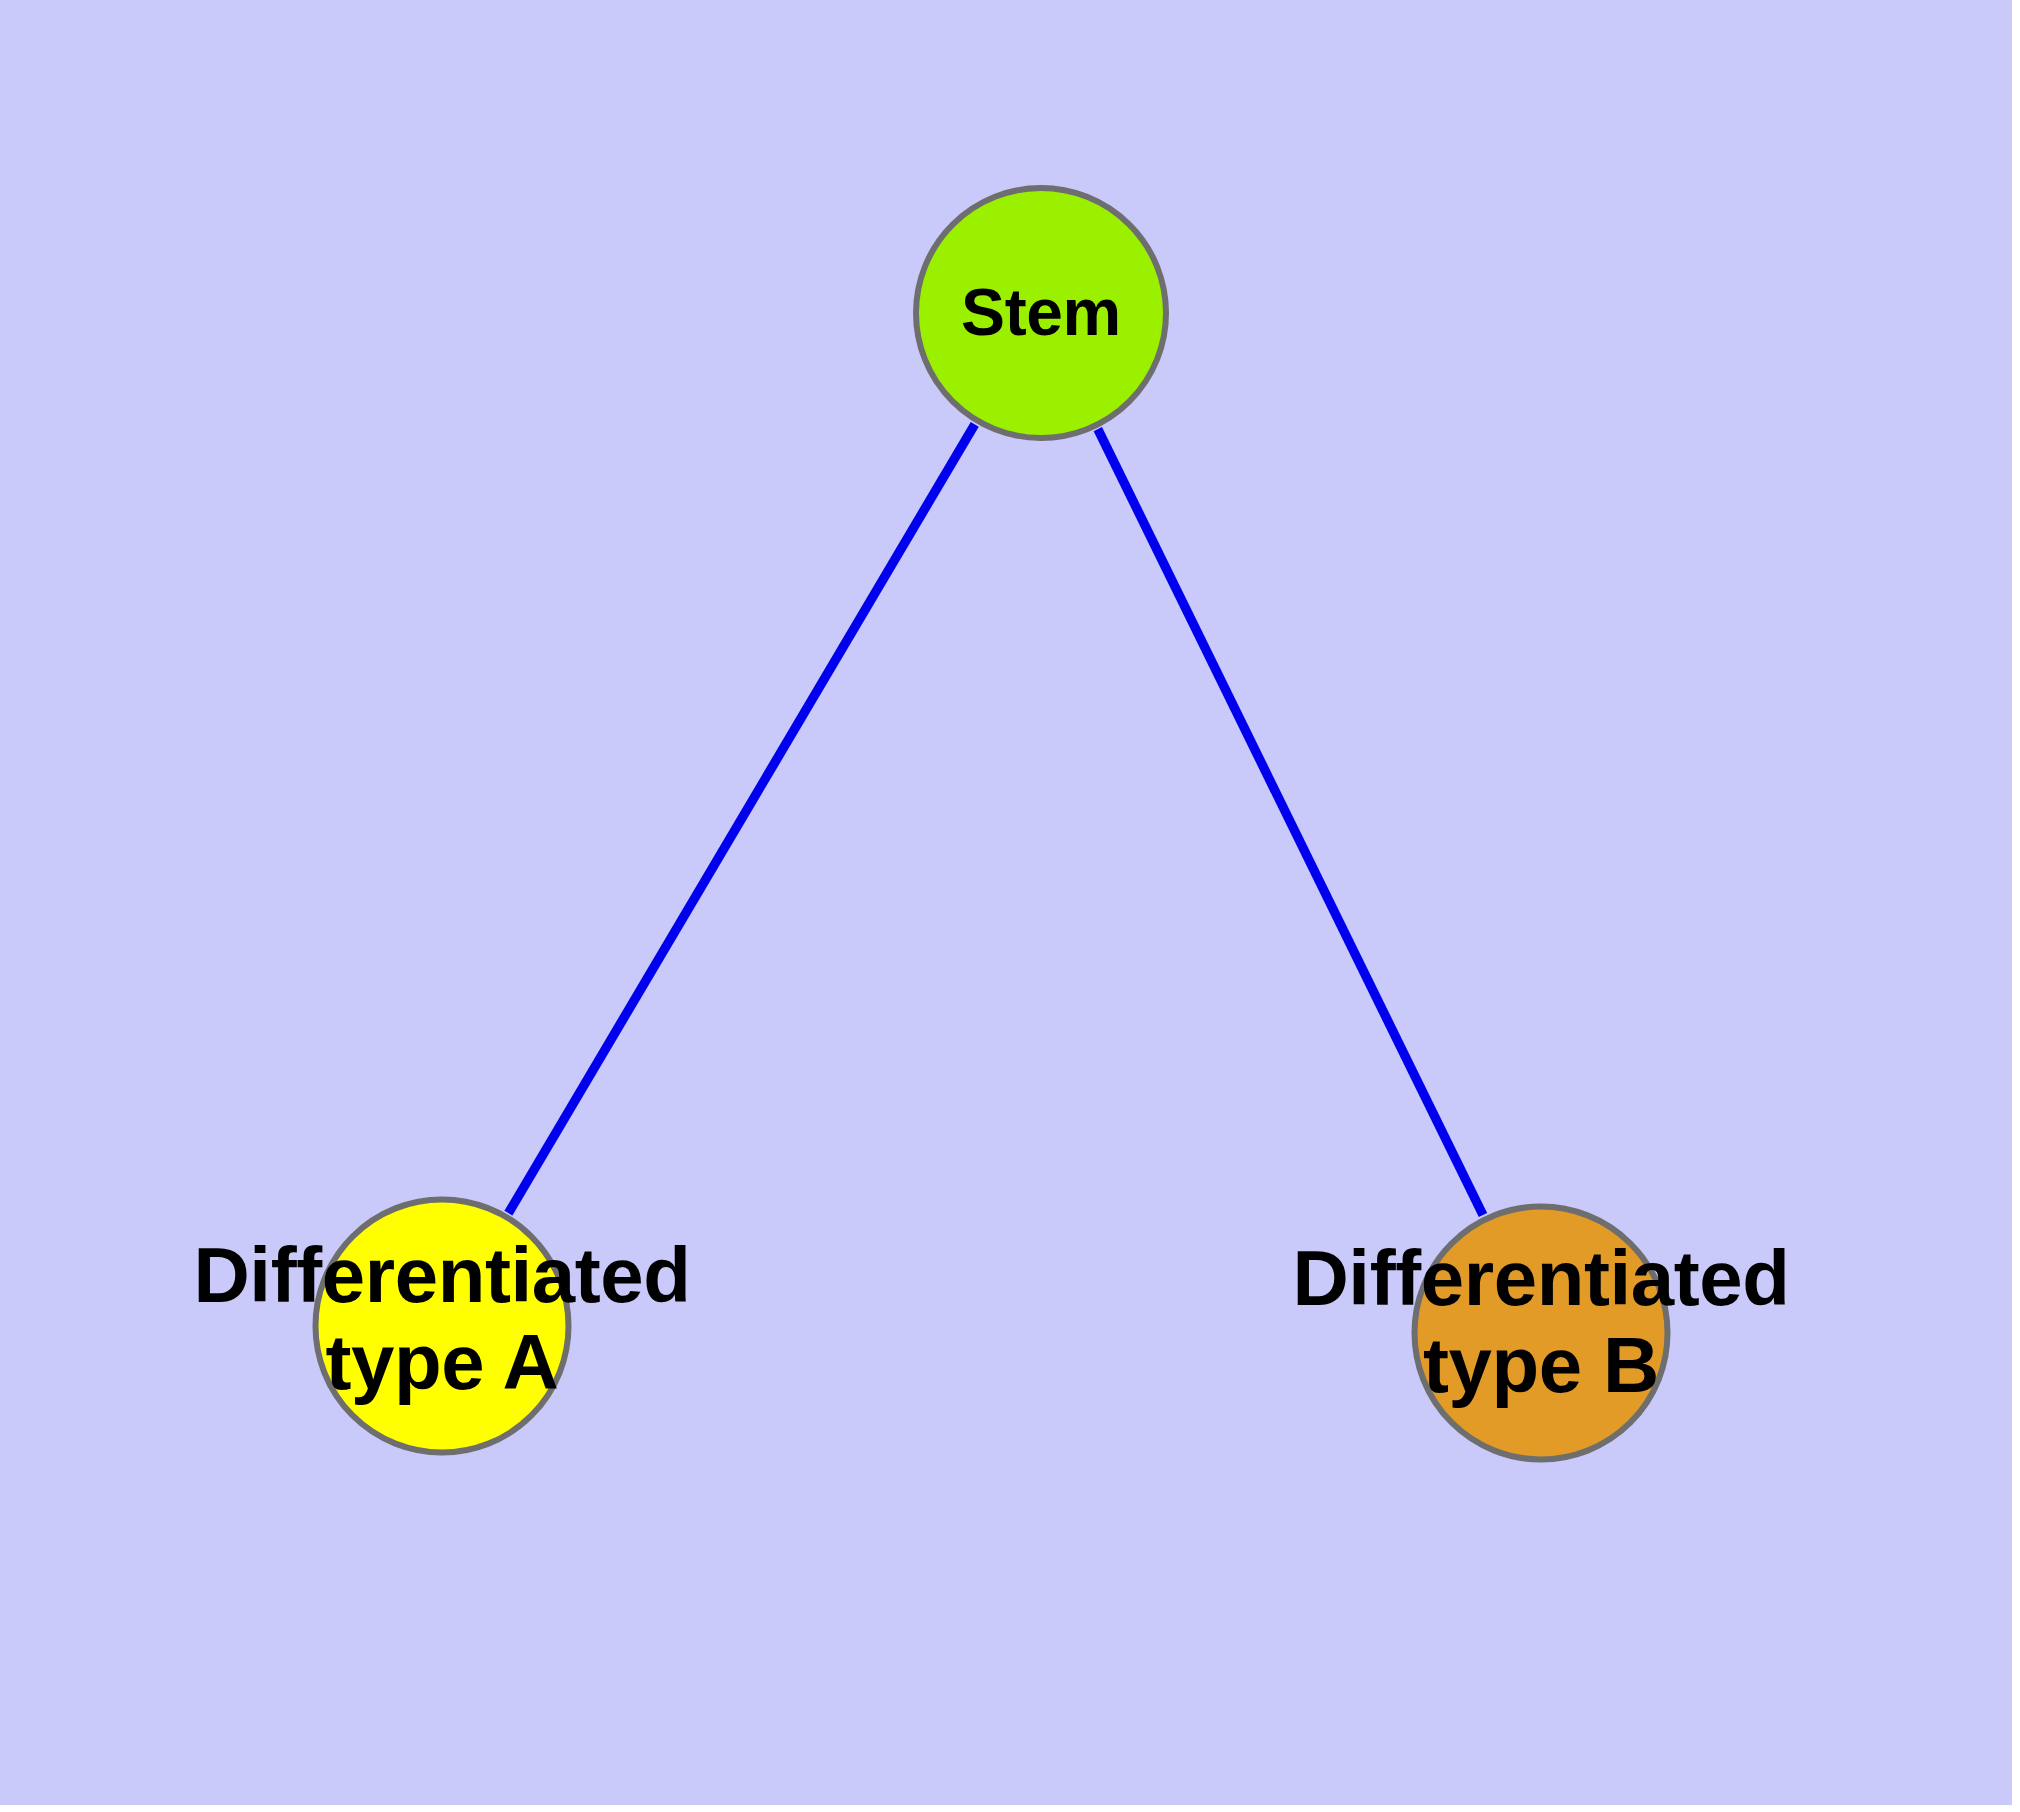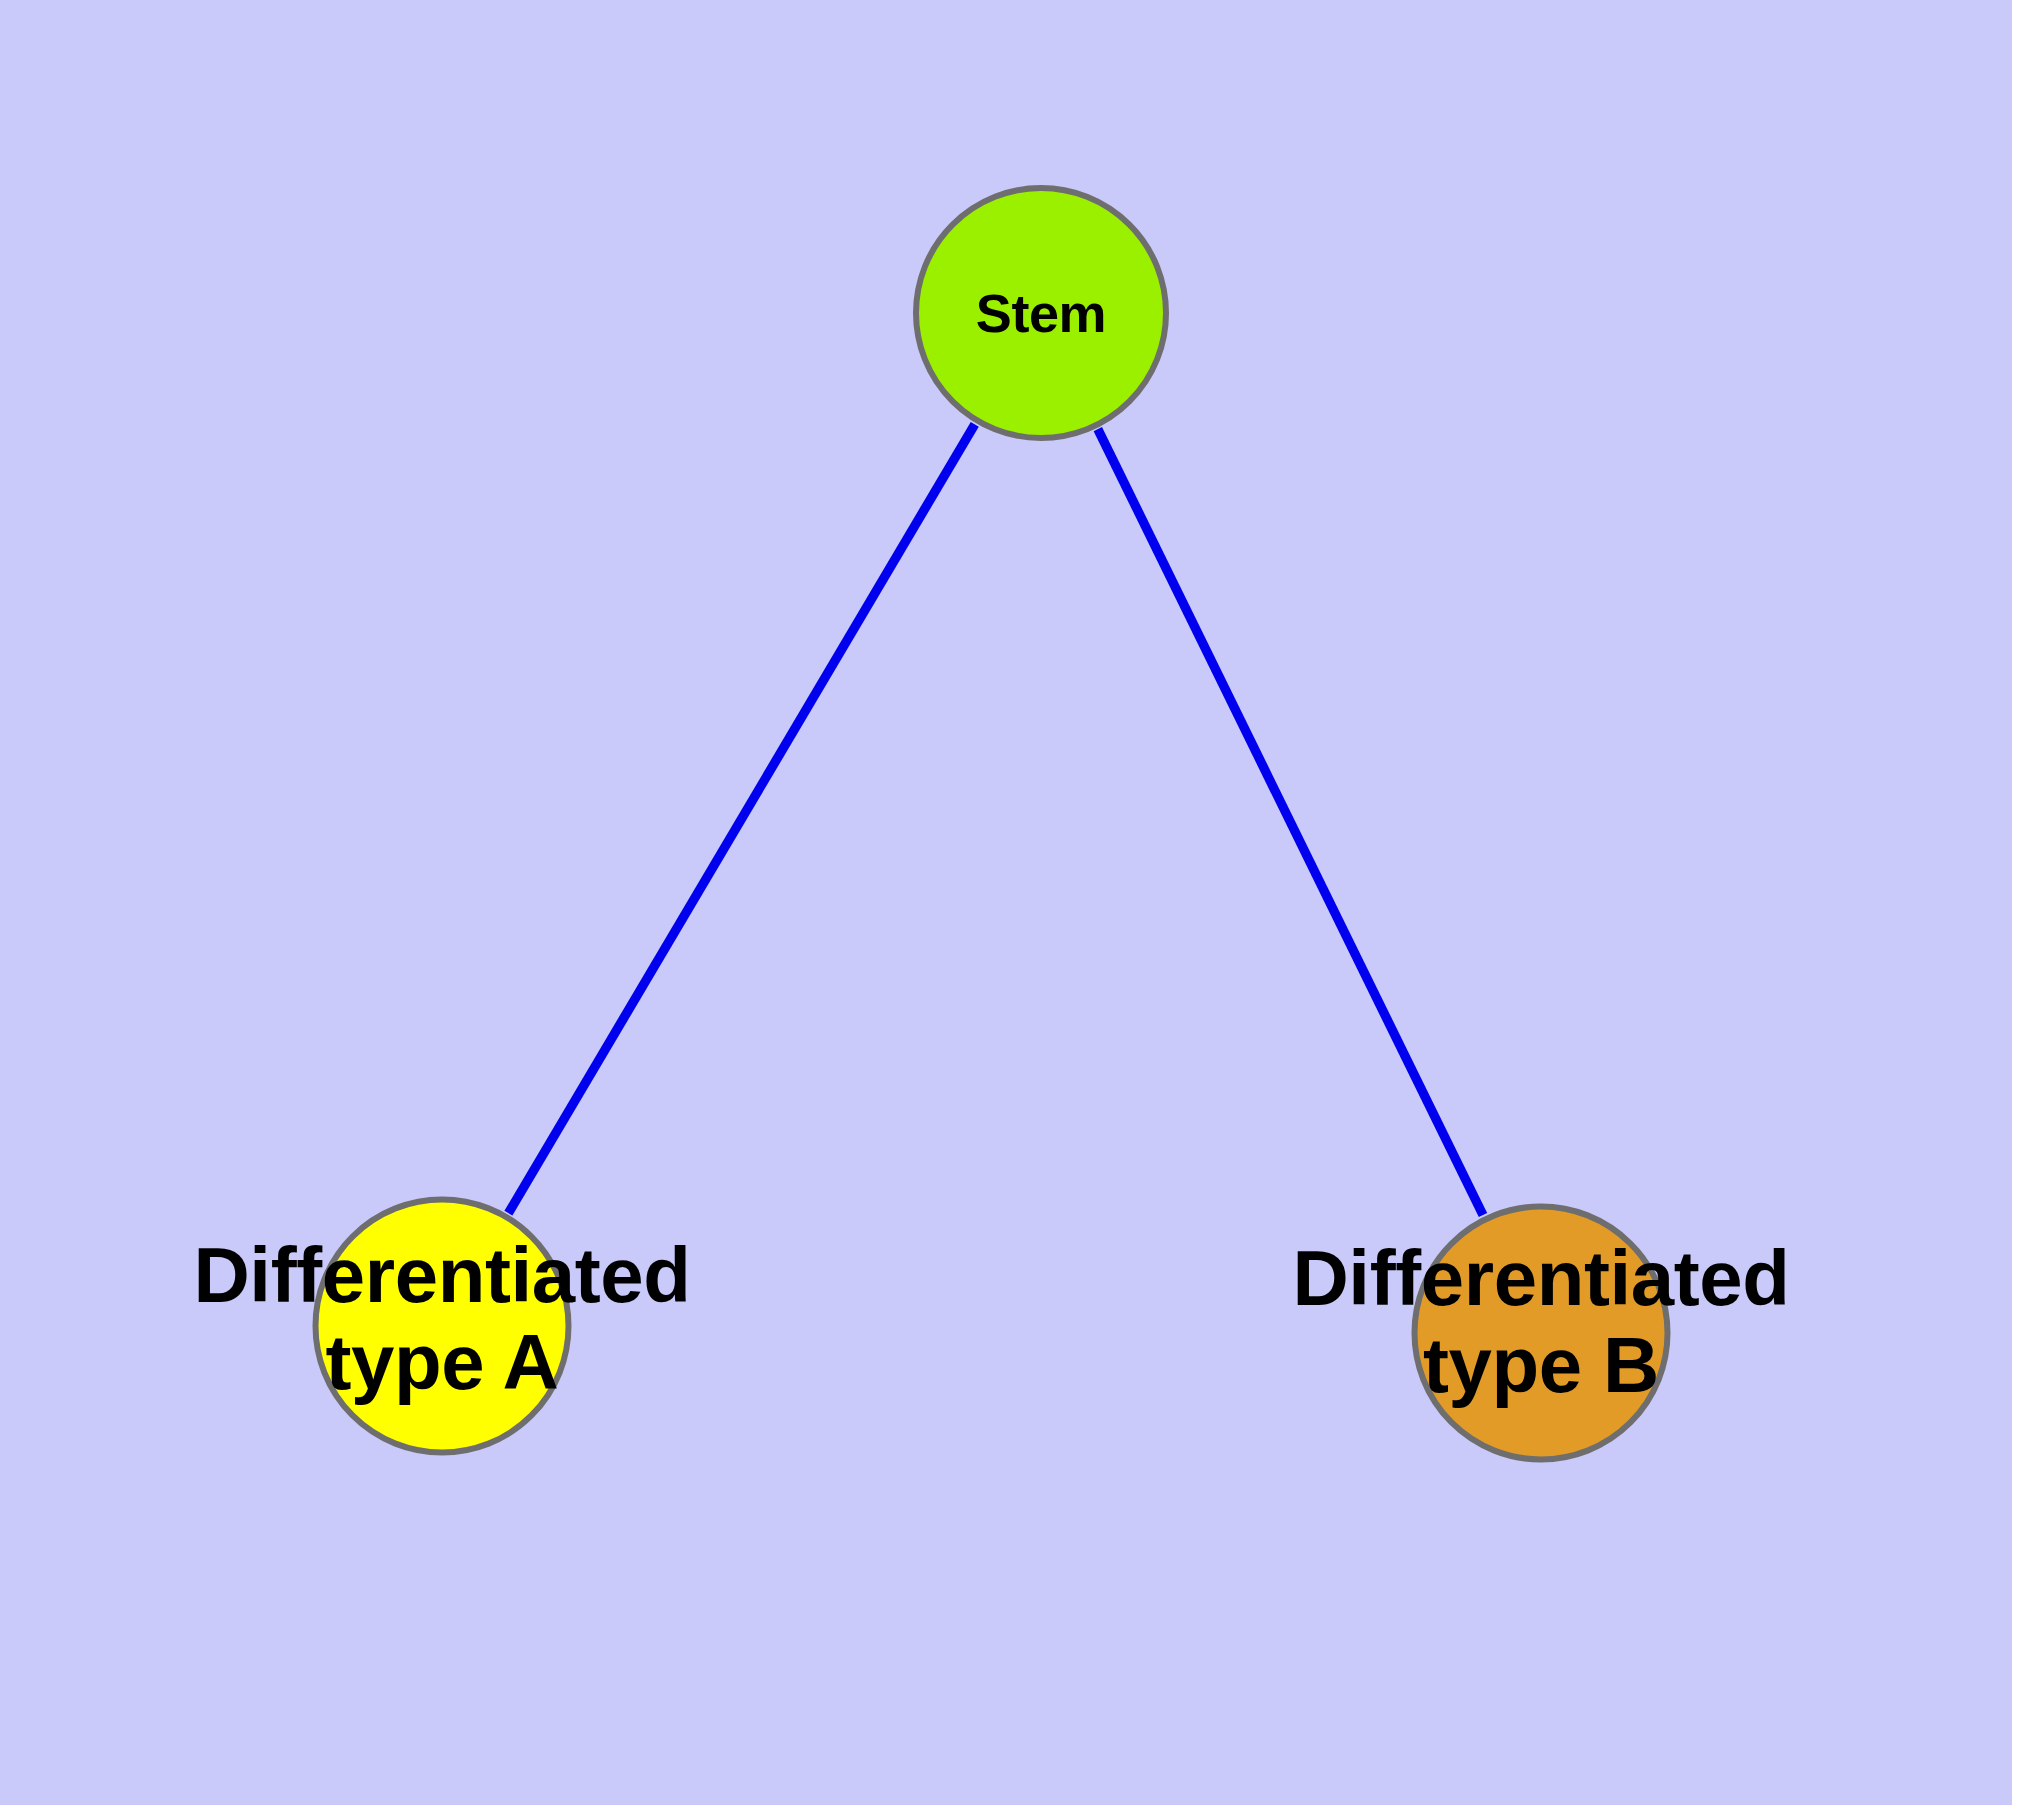--- a/index.html
+++ b/index.html
@@ -71,21 +71,21 @@
 
     <svg id="edge-layer" viewBox="0 0 2374 2130" preserveAspectRatio="none">
         <line x1="1150.1421554052013" y1="500.7086027374529" x2="599.8755941973451" y2="1431.5697161810117" stroke="#0000ee" stroke-width="11" stroke-linecap="butt"></line>
         <line x1="1295.3260136169033" y1="506.3907125334772" x2="1749.7939077737256" y2="1433.8133304399414" stroke="#0000ee" stroke-width="11" stroke-linecap="butt"></line>
       </svg>
 
     <div id="node-layer">
         <div class="node" style="left: 1041px; top: 313px; width: 256px; height: 256px; background: rgb(155, 240, 0); border-color: rgb(110, 110, 110); border-width: 6.8px;"></div>
         <div class="node" style="left: 442px; top: 1326px; width: 259px; height: 259px; background: rgb(255, 255, 0); border-color: rgb(110, 110, 110); border-width: 6.8px;"></div>
         <div class="node" style="left: 1541px; top: 1333px; width: 259px; height: 259px; background: rgb(227, 155, 40); border-color: rgb(110, 110, 110); border-width: 6.8px;"></div>
-        <div class="node-label" style="left: 1041px; top: 313px; font-size: 54px; color: rgb(0, 0, 0);">Stem</div>
+        <div class="node-label" style="left: 1041px; top: 313px; font-size: 66px; color: rgb(0, 0, 0);">Stem</div>
         <div class="node-label" style="left: 442px; top: 1319px; font-size: 78px; color: rgb(0, 0, 0);">Differentiated
 type A</div>
         <div class="node-label" style="left: 1541px; top: 1322px; font-size: 78px; color: rgb(0, 0, 0);">Differentiated
 type B</div>
       </div>
 
   </div>
 </div>
 
 

